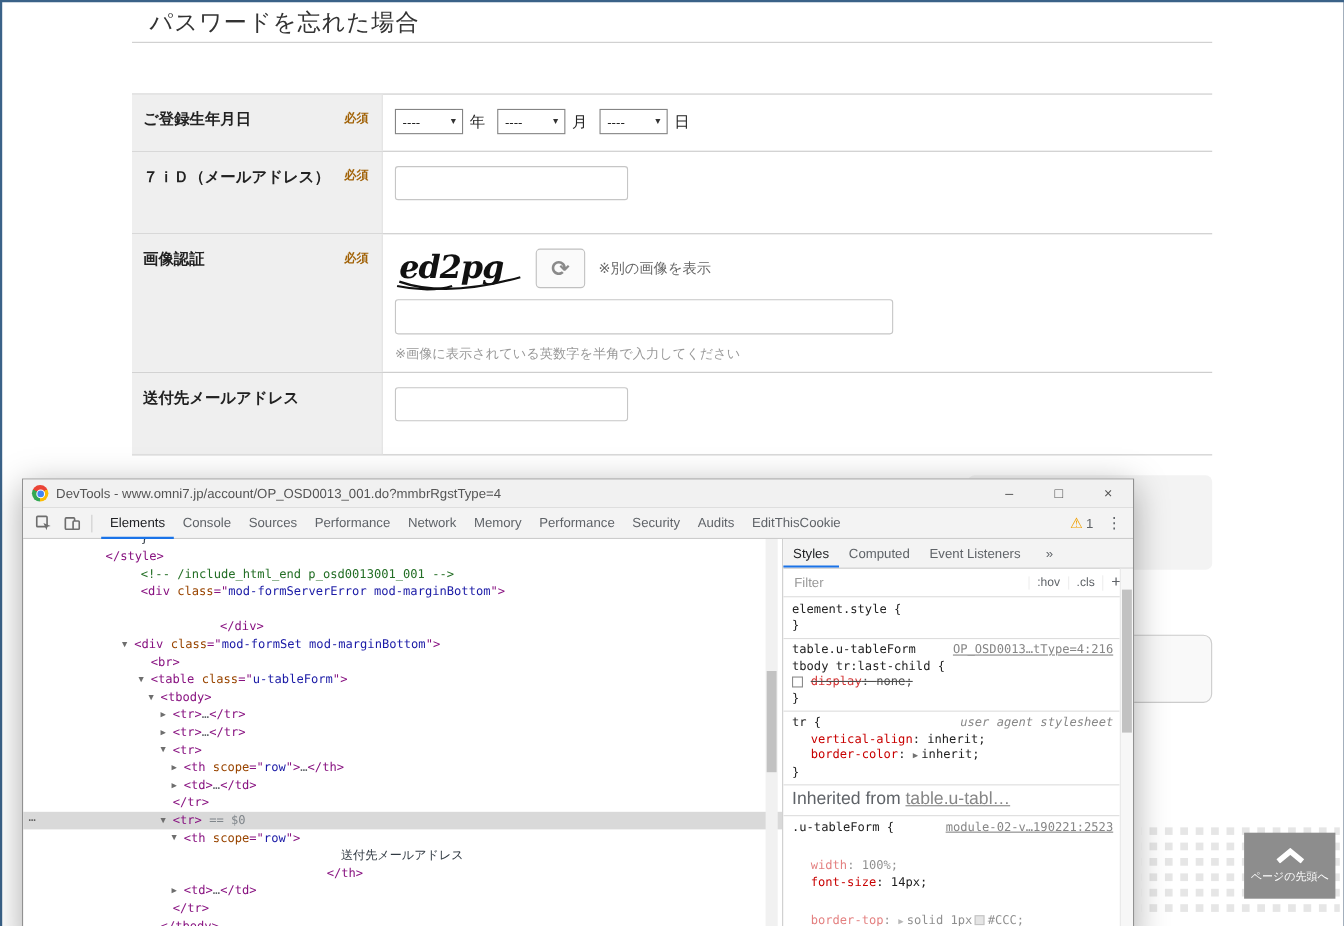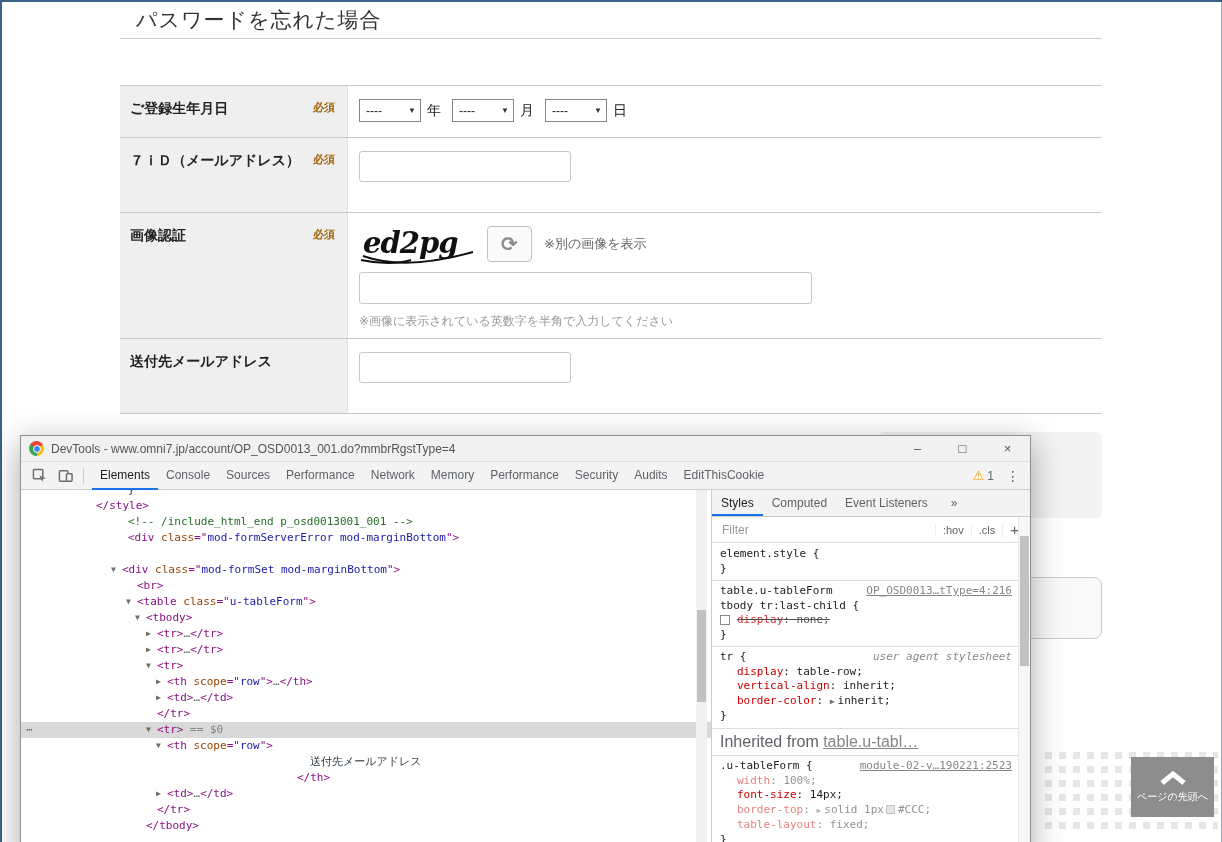--- a/index.html
+++ b/index.html
@@ -86,21 +86,21 @@
   .st-toggle.plus { font-size: 15px; line-height: 14px; }
   .styles-blocks { position: absolute; top: 54px; left: 0; right: 12px; bottom: 0; overflow: hidden; font-family: "DejaVu Sans Mono", monospace; font-size: 11px; line-height: 14.5px; color: #222; }
   .st-rule { padding: 3px 6px 4px 8px; border-bottom: 1px solid #ddd; position: relative; }
   .st-selector { color: #222; }
   .st-close { color: #222; }
   .st-prop { padding-left: 17px; position: relative; }
   .prop-check { position: absolute; left: 0; top: 2px; width: 10px; height: 10px; border: 1px solid #8a8a8a; background: #fff; cursor: pointer; }
   .p-name { color: #c80000; } .p-val { color: #1d1d1d; }
   .p-arrow { color: #727272; font-size: 8px; margin-right: 3px; }
   .off .strike { text-decoration: line-through; opacity: .8; }
-  .faded { opacity: .5; }
+  .faded { opacity: .5; margin-top: 21px; }
   .swatch { display: inline-block; width: 9px; height: 9px; border: 1px solid #888; margin: 0 3px -1px 2px; }
   .src-link { float: right; color: #868686; text-decoration: underline; font-size: 11px; margin-left: 8px; cursor: pointer; }
   .src-plain { float: right; color: #888; font-style: italic; font-size: 11px; margin-left: 8px; }
   .st-section { padding: 6px 8px; border-bottom: 1px solid #ddd; font-family: "Liberation Sans", sans-serif; font-size: 16px; color: #5f6368; }
   .sec-link { color: #868686; text-decoration: underline; cursor: pointer; }
   .st-scrollbar { position: absolute; right: 0; top: 27px; bottom: 0; width: 12px; background: #f7f7f7; border-left: 1px solid #e8e8e8; }
   .st-scrollbar .thumb { position: absolute; left: 1px; width: 9px; top: 19px; height: 130px; background: #c2c2c2; }
 </style>
 </head>
 <body>
@@ -233,20 +233,21 @@
     </div>
 
     <div class="dt-body">
       <div class="dt-elements">
         <div class="tree-lines" id="dom-tree">
             <div class="tree-line" style="padding-left: 107px;"><span class="seg-x">}</span></div>
             <div class="tree-line" style="padding-left: 75px;"><span class="seg-t">&lt;/style&gt;</span></div>
             <div class="tree-line" style="padding-left: 107px;"><span class="seg-c">&lt;!-- /include_html_end p_osd0013001_001 --&gt;</span></div>
             <div class="tree-line" style="padding-left: 107px;"><span class="seg-t">&lt;div</span><span class="seg-a"> class</span><span class="seg-t">="</span><span class="seg-v">mod-formServerError mod-marginBottom</span><span class="seg-t">"&gt;</span></div>
             <div class="tree-line" style="padding-left: 107px;"></div>
+            <div class="tree-line" style="padding-left: 179px;"><span class="seg-t">&lt;/div&gt;</span></div>
             <div class="tree-line" style="padding-left: 101px;"><span class="tree-arrow" style="left: 90px;">▼</span><span class="seg-t">&lt;div</span><span class="seg-a"> class</span><span class="seg-t">="</span><span class="seg-v">mod-formSet mod-marginBottom</span><span class="seg-t">"&gt;</span></div>
             <div class="tree-line" style="padding-left: 116px;"><span class="seg-t">&lt;br&gt;</span></div>
             <div class="tree-line" style="padding-left: 116px;"><span class="tree-arrow" style="left: 105px;">▼</span><span class="seg-t">&lt;table</span><span class="seg-a"> class</span><span class="seg-t">="</span><span class="seg-v">u-tableForm</span><span class="seg-t">"&gt;</span></div>
             <div class="tree-line" style="padding-left: 125px;"><span class="tree-arrow" style="left: 114px;">▼</span><span class="seg-t">&lt;tbody&gt;</span></div>
             <div class="tree-line" style="padding-left: 136px;"><span class="tree-arrow" style="left: 125px;">▶</span><span class="seg-t">&lt;tr&gt;</span><span class="seg-e">…</span><span class="seg-t">&lt;/tr&gt;</span></div>
             <div class="tree-line" style="padding-left: 136px;"><span class="tree-arrow" style="left: 125px;">▶</span><span class="seg-t">&lt;tr&gt;</span><span class="seg-e">…</span><span class="seg-t">&lt;/tr&gt;</span></div>
             <div class="tree-line" style="padding-left: 136px;"><span class="tree-arrow" style="left: 125px;">▼</span><span class="seg-t">&lt;tr&gt;</span></div>
             <div class="tree-line" style="padding-left: 146px;"><span class="tree-arrow" style="left: 135px;">▶</span><span class="seg-t">&lt;th</span><span class="seg-a"> scope</span><span class="seg-t">="</span><span class="seg-v">row</span><span class="seg-t">"&gt;</span><span class="seg-e">…</span><span class="seg-t">&lt;/th&gt;</span></div>
             <div class="tree-line" style="padding-left: 146px;"><span class="tree-arrow" style="left: 135px;">▶</span><span class="seg-t">&lt;td&gt;</span><span class="seg-e">…</span><span class="seg-t">&lt;/td&gt;</span></div>
             <div class="tree-line" style="padding-left: 136px;"><span class="seg-t">&lt;/tr&gt;</span></div>
@@ -285,21 +286,20 @@
             <div class="st-rule">
               <span class="src-link">OP_OSD0013…tType=4:216</span>
               <div class="st-selector">table.u-tableForm</div>
               <div class="st-selector">tbody tr:last-child {</div>
               <div class="st-prop off"><span class="prop-check"></span><span class="strike"><span class="p-name">display</span><span class="p-val">: </span><span class="p-val">none</span><span class="p-val">;</span></span></div>
               <div class="st-close">}</div>
             </div>
             <div class="st-rule">
               <span class="src-plain">user agent stylesheet</span>
               <div class="st-selector">tr {</div>
-              <div class="st-prop"><span class="strike"><span class="p-name">display</span><span class="p-val">: </span><span class="p-val">table-row</span><span class="p-val">;</span></span></div>
               <div class="st-prop"><span class="strike"><span class="p-name">vertical-align</span><span class="p-val">: </span><span class="p-val">inherit</span><span class="p-val">;</span></span></div>
               <div class="st-prop"><span class="strike"><span class="p-name">border-color</span><span class="p-val">: </span><span class="p-arrow">▶</span><span class="p-val">inherit</span><span class="p-val">;</span></span></div>
               <div class="st-close">}</div>
             </div>
             <div class="st-section"><span>Inherited from </span><span class="sec-link">table.u-tabl…</span></div>
             <div class="st-rule">
               <span class="src-link">module-02-v…190221:2523</span>
               <div class="st-selector">.u-tableForm {</div>
               <div class="st-prop faded"><span class="strike"><span class="p-name">width</span><span class="p-val">: </span><span class="p-val">100%</span><span class="p-val">;</span></span></div>
               <div class="st-prop"><span class="strike"><span class="p-name">font-size</span><span class="p-val">: </span><span class="p-val">14px</span><span class="p-val">;</span></span></div>

